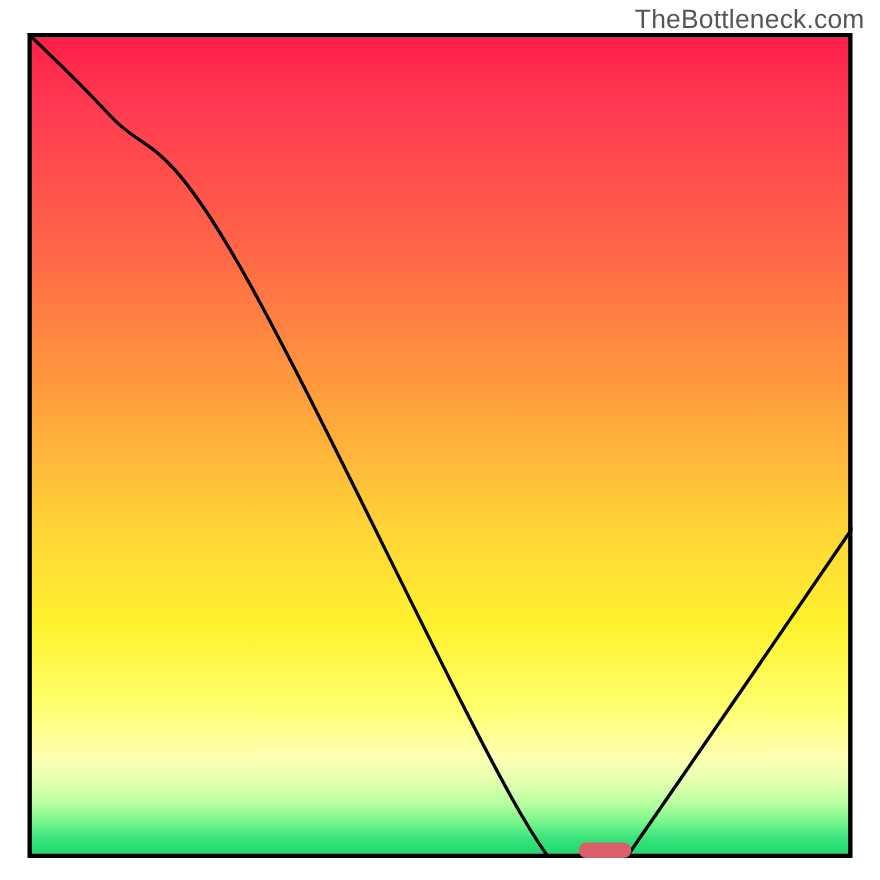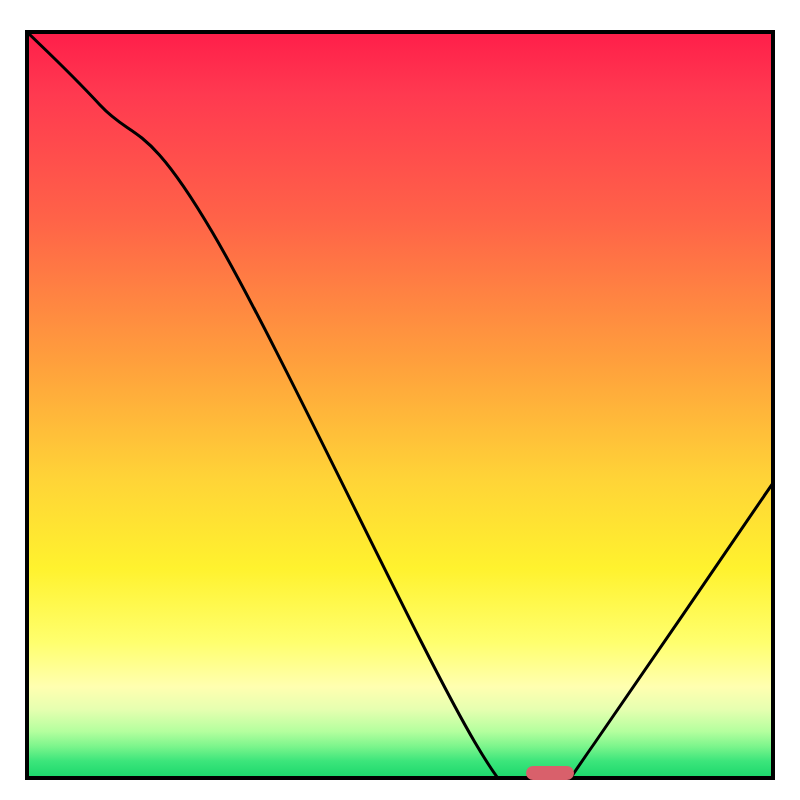--- a/index.html
+++ b/index.html
@@ -58,20 +58,21 @@
     height: 14px;
     background: #d9606b;
     border-radius: 7px;
     z-index: 2;
   }
 </style>
 </head>
 <body>
 
 <div class="container">
+  <div class="watermark">TheBottleneck.com</div>
 
   <div class="chart-box"></div>
 
   <svg class="curve" viewBox="0 0 750 750" preserveAspectRatio="none">
     <path d="M 0 0 C 13.5 13.5 41.25 38.550000000000004 75 75 C 108.75 111.44999999999999 120 87.75 187.5 202.5 C 255 317.25 391.95 613.95 450 712.5 C 508.05 811.05 493.80000000000007 743.25 510.00000000000006 750 C 526.2 756.75 529.2 756.75 540 750 C 550.8 743.25 532.2 766.5 570 712.5 C 607.8 658.5 717.6 497.25 750 450" fill="none" stroke="#000" stroke-width="3" stroke-linecap="round" stroke-linejoin="round"></path>
   </svg>
 
   <div class="marker" style="width: 48px; left: 526px; top: 766px; background: rgb(217, 96, 107);"></div>
 </div>
 

